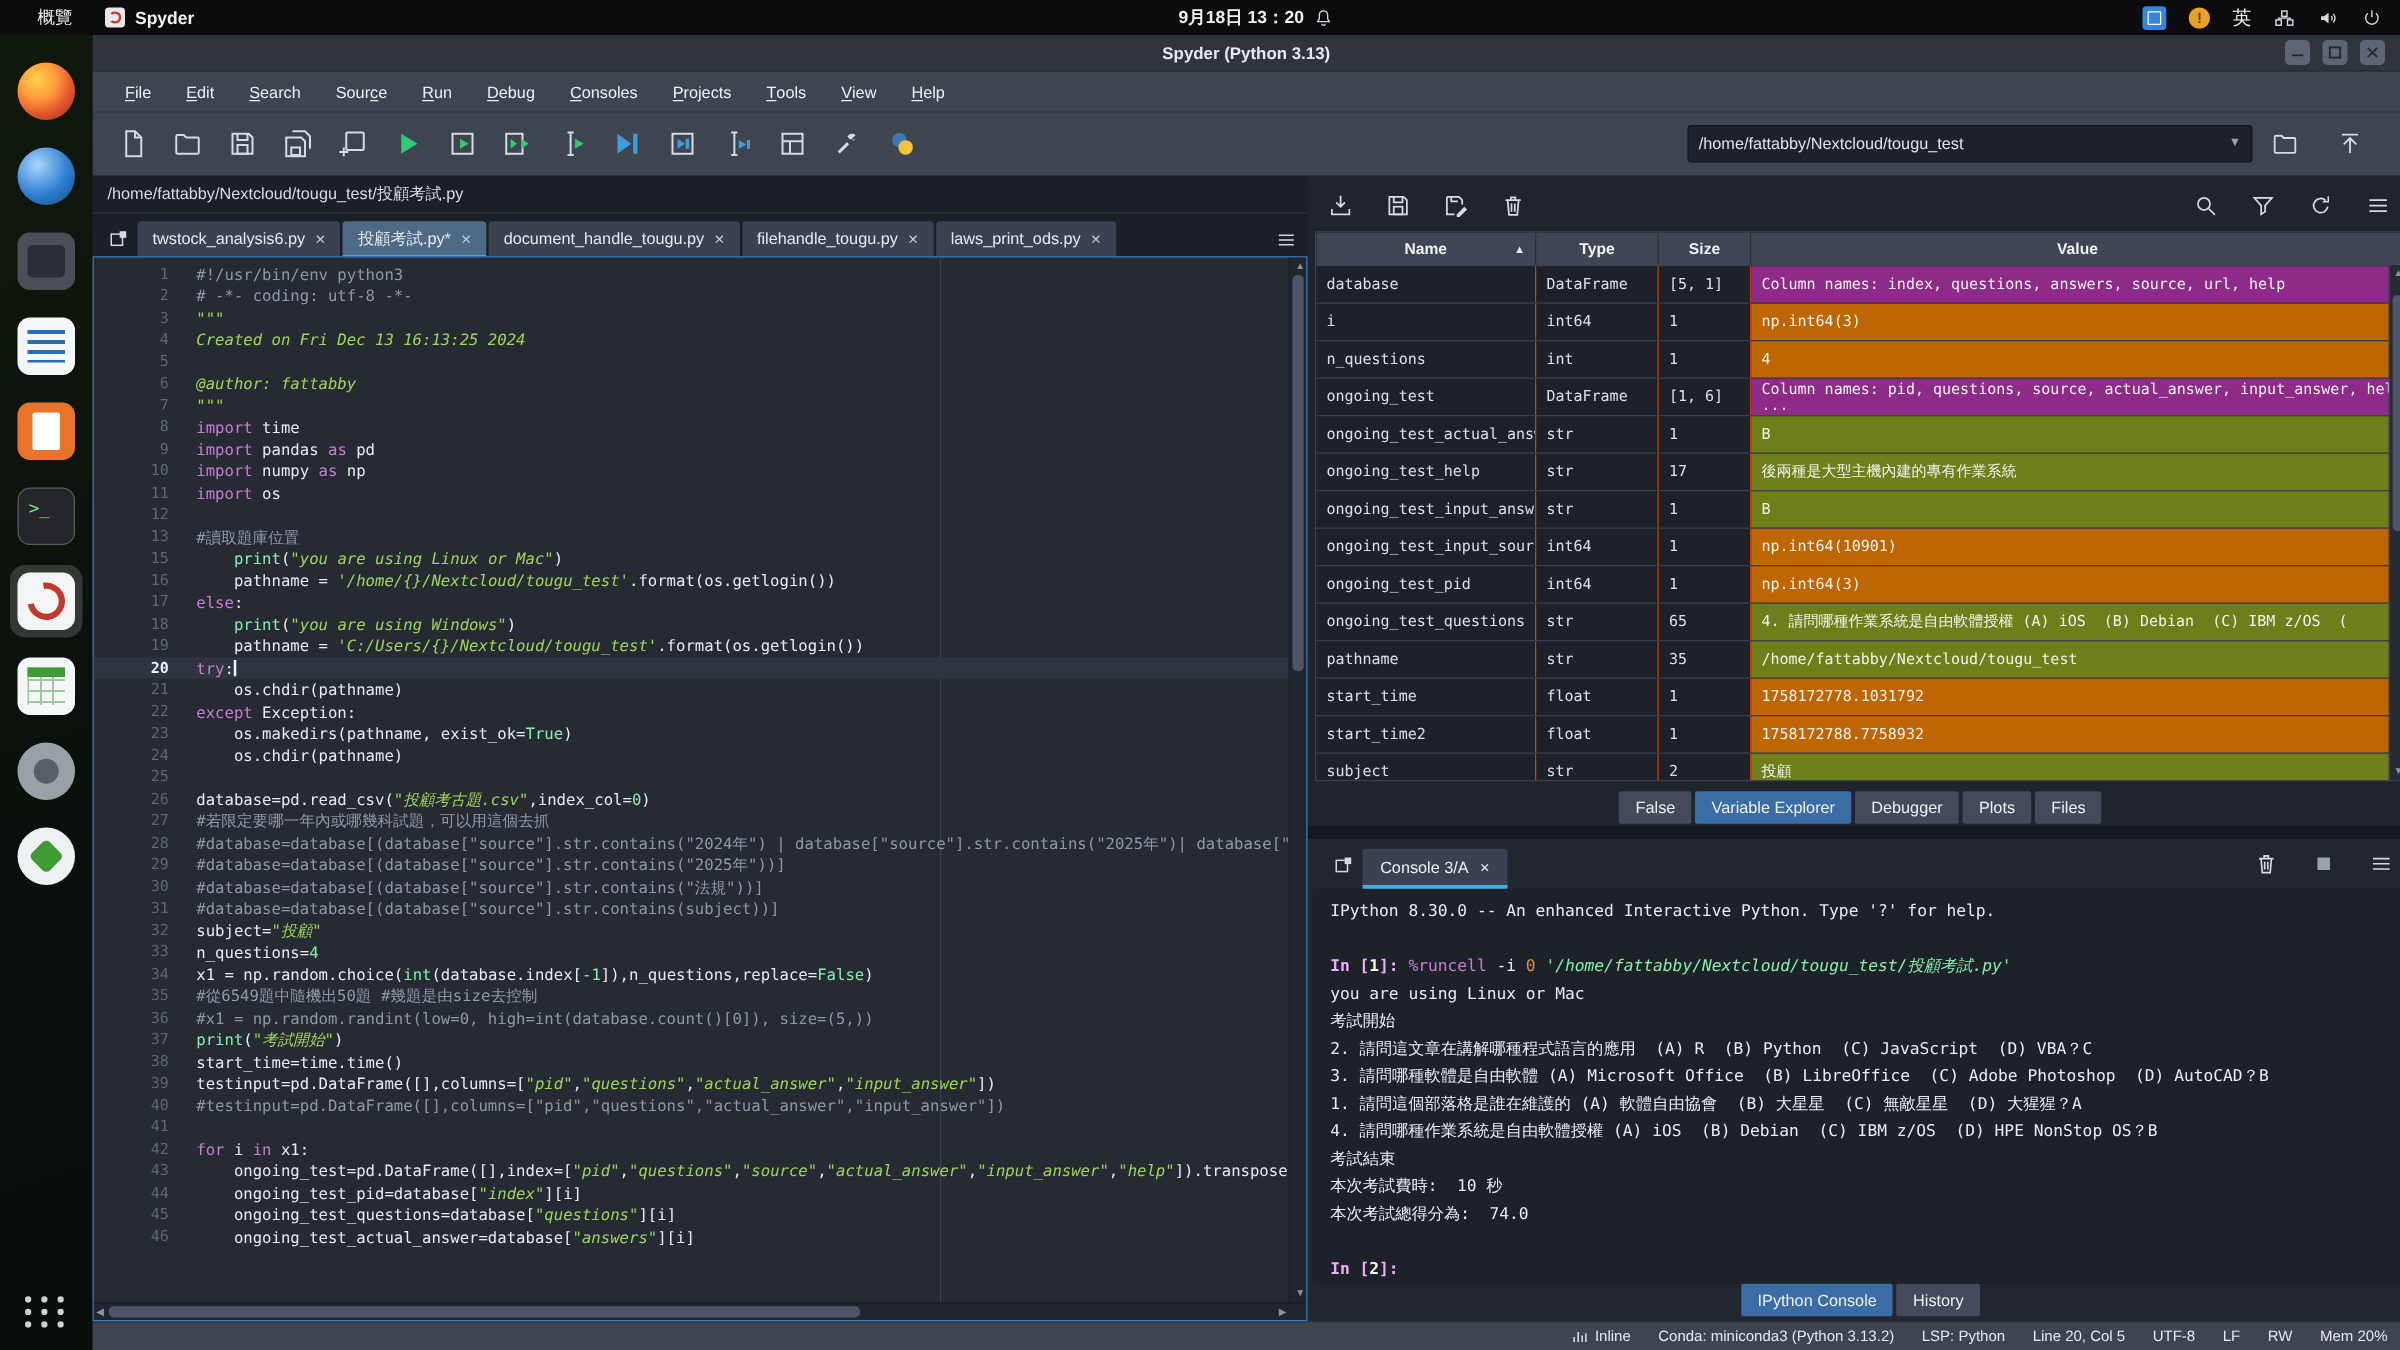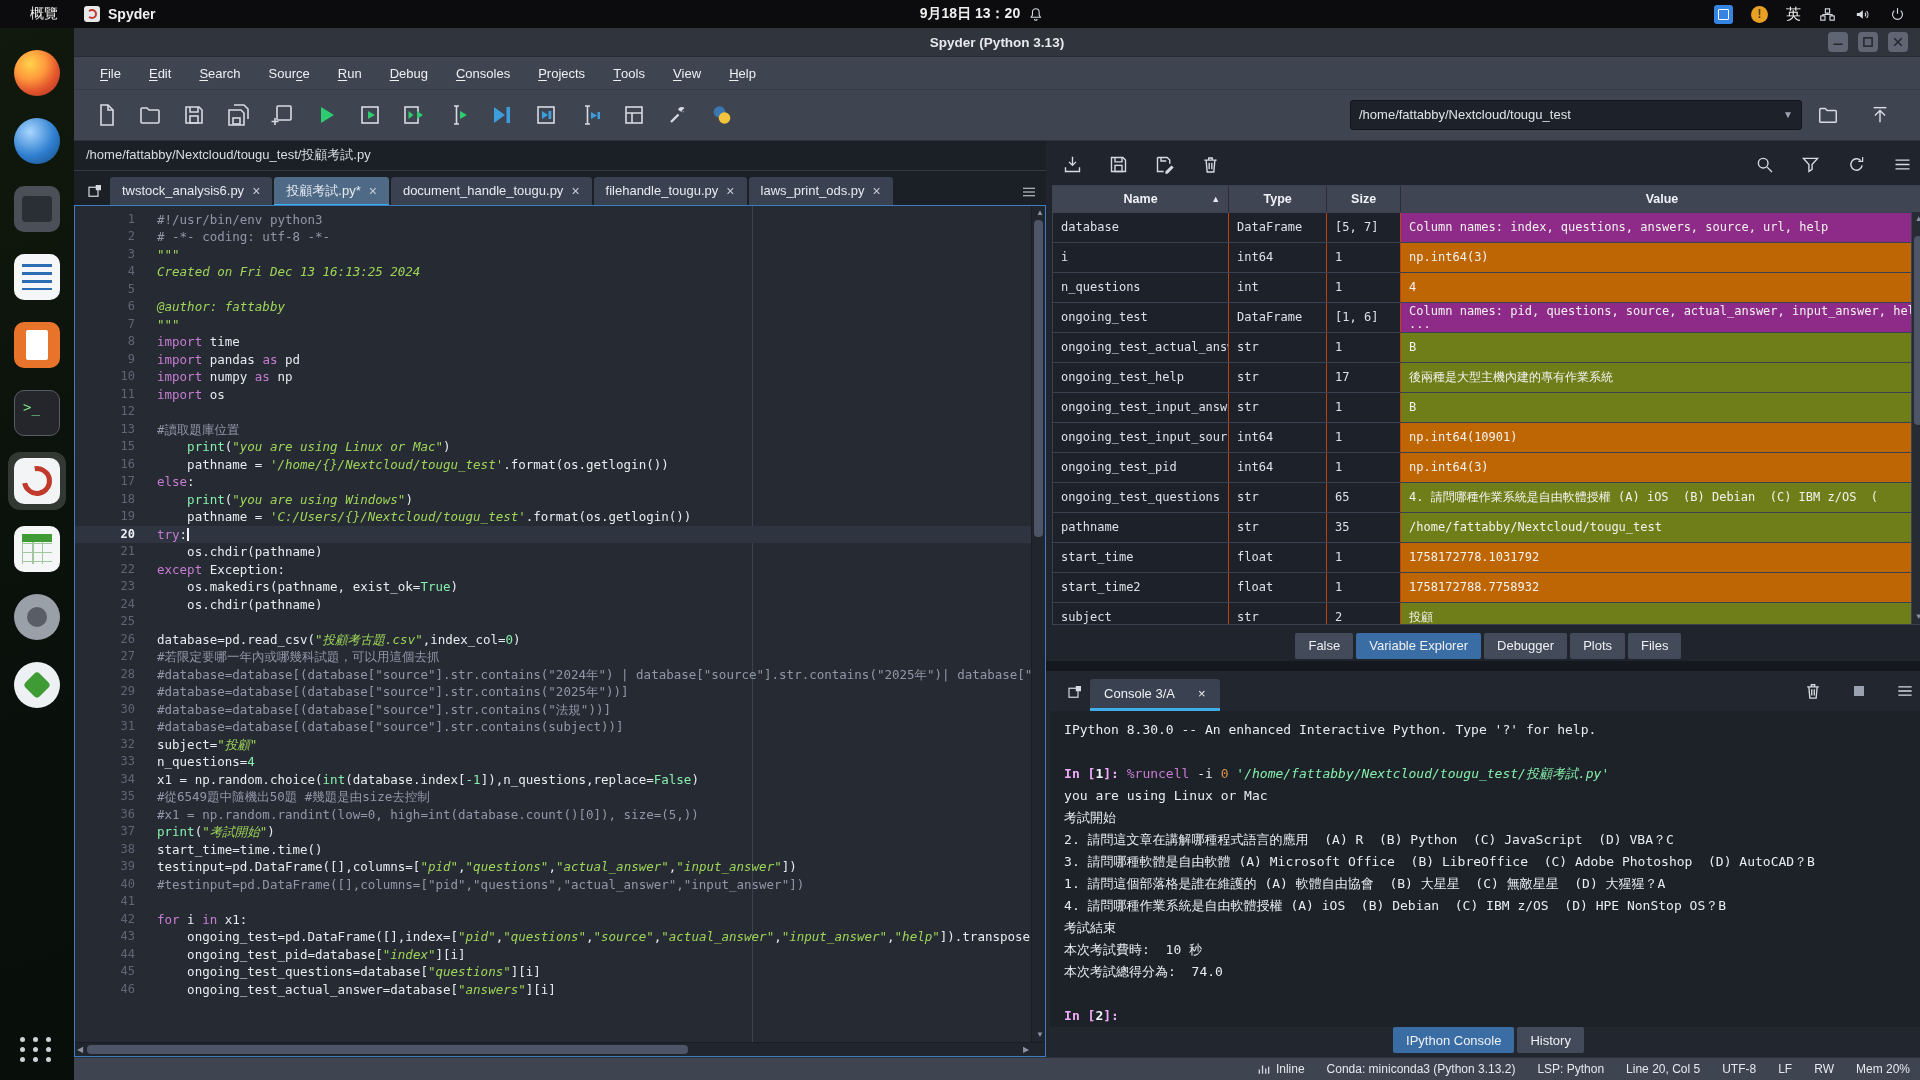--- a/index.html
+++ b/index.html
@@ -7,21 +7,21 @@
     font-family:"Liberation Sans", sans-serif;
     background:linear-gradient(160deg,#18260f 0%,#0b150c 38%,#060a08 100%); }
 
   
   .topbar { position:absolute; left:0; top:0; width:1920px; height:28px;
     background:#0c0c0e; color:#f1f1f1; font-size:14px; display:flex; align-items:center; z-index:50; }
   .tb-left { display:flex; align-items:center; gap:26px; padding-left:30px; }
   .tb-app { display:flex; align-items:center; gap:8px; font-weight:bold; }
   .tb-appicon { width:16px; height:16px; background:#e6e8ea; border-radius:3px; position:relative; }
   .tb-appicon::after { content:""; position:absolute; inset:3px; border:2px solid #c0392b; border-radius:50%; border-left-color:transparent; }
-  .tb-center { position:absolute; left:982px; top:0; height:28px; transform:translateX(-50%);
+  .tb-center { position:absolute; left:1005px; top:0; height:28px; transform:translateX(-50%);
     display:flex; align-items:center; gap:8px; font-weight:bold; }
   .tb-right { position:absolute; right:14px; top:0; height:28px; display:flex; align-items:center; gap:18px; }
   .ime-badge { width:19px; height:19px; background:#3584e4; border-radius:3px; position:relative; }
   .ime-badge::after { content:""; position:absolute; inset:4px; border:1.5px solid #fff; border-radius:1px; }
   .notif-badge { width:17px; height:17px; background:#e8a025; border-radius:50%; color:#57400a;
     font-weight:bold; font-size:12px; line-height:17px; text-align:center; }
   .lang-label { font-size:15px; }
 
   
   .dock { position:absolute; left:0; top:28px; width:74px; height:1052px;
@@ -140,21 +140,21 @@
   .pane-tabs { height:30px; margin-top:6px; display:flex; justify-content:center; align-items:center; gap:3px; }
   .ptab { height:26px; padding:0 13px; display:flex; align-items:center; background:#434a59;
     color:#eef0f4; font-size:13px; border-radius:2px; }
   .ptab.active { background:#3a6da4; }
 
   .splitter-h { height:10px; background:#15181e; }
 
   .console-pane { flex:1; background:#22262e; display:flex; flex-direction:column; }
   .console-tabbar { height:38px; display:flex; align-items:flex-end; padding-left:14px; position:relative; }
   .console-tabbar .browse { width:30px; height:30px; display:flex; align-items:center; justify-content:center; margin-bottom:2px; }
-  .ctab { height:30px; display:flex; align-items:center; gap:23px; padding:0 14px; background:#3a4150;
+  .ctab { height:30px; display:flex; align-items:center; gap:9px; padding:0 14px; background:#3a4150;
     color:#eef0f4; font-size:13px; border-radius:3px 3px 0 0; position:relative; }
   .ctab::after { content:""; position:absolute; left:0; right:0; bottom:-2px; height:3px; background:#3daee9; }
   .console-icons { position:absolute; right:10px; top:4px; display:flex; }
   .console-icons .tbtn { width:32px; height:32px; margin-left:14px; margin-right:0; }
   .console-body { flex:1; margin:2px 4px 0 4px; background:#1d2128; overflow:hidden; padding:8px 0 0 14px;
     font-family:"DejaVu Sans Mono", monospace; font-size:13px; }
   .cline { height:22px; line-height:22px; white-space:pre; }
   .cl-w{color:#e9ecf2} .cl-g{color:#f0abfc;font-weight:bold} .cl-m{color:#c87dd4}
   .cl-o{color:#dd9046} .cl-si{color:#86efac;font-style:italic} .cl-wb{color:#f2f4f8;font-weight:bold}
   .bottom-tabs { height:30px; display:flex; justify-content:center; align-items:center; gap:3px; padding-bottom:3px; }
@@ -571,21 +571,21 @@
                   <span>Name</span>
                 <span class="sort-tri">▲</span>
                 </div>
               <div class="vc-type">Type</div>
               <div class="vc-size">Size</div>
               <div class="vc-value">Value</div>
             </div>
           <div class="ve-row">
                 <div class="vc-name">database</div>
                 <div class="vc-type">DataFrame</div>
-                <div class="vc-size">[5, 7]</div>
+                <div class="vc-size">[5, 1]</div>
                 <div class="vc-value ve-val df">Column names: index, questions, answers, source, url, help</div>
               </div>
               <div class="ve-row">
                 <div class="vc-name">i</div>
                 <div class="vc-type">int64</div>
                 <div class="vc-size">1</div>
                 <div class="vc-value ve-val num">np.int64(3)</div>
               </div>
               <div class="ve-row">
                 <div class="vc-name">n_questions</div>

